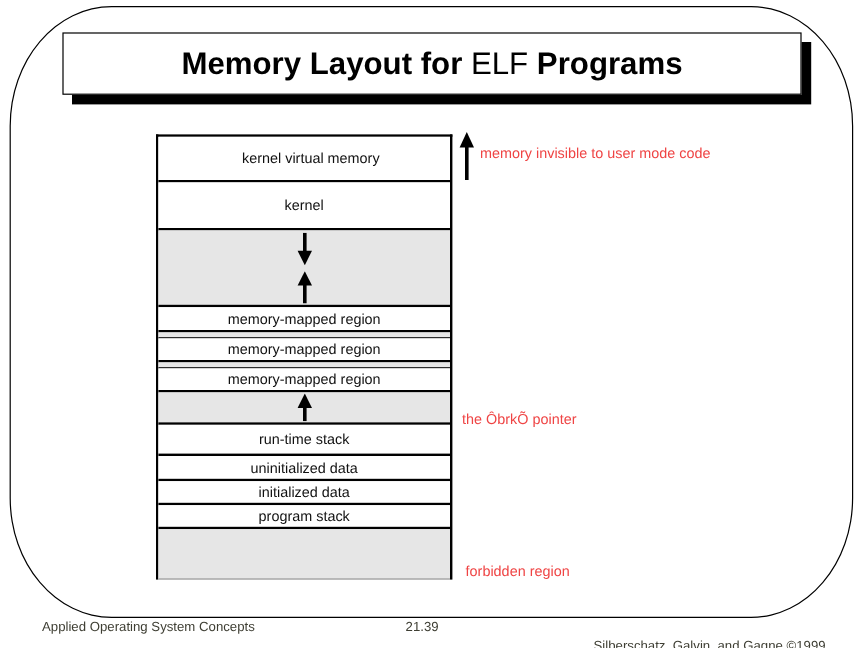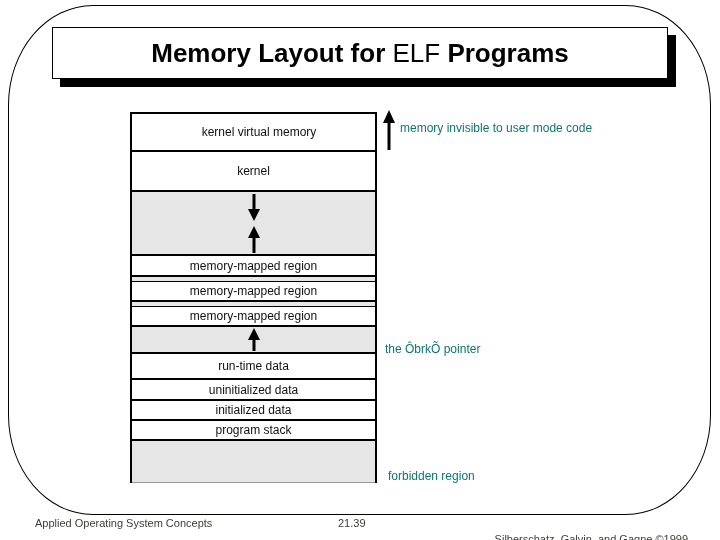--- a/index.html
+++ b/index.html
@@ -37,21 +37,21 @@
   .r-brk    { height:27px; }
   .r-runtime { height:26px; }
   .r-uninit { height:21px; }
   .r-init   { height:20px; }
   .r-prog   { height:20px; }
   .r-forbidden { height:42px; border-bottom:1px solid #999; }
 
   .arrow-svg { display:block; }
 
   
-  .side-note { position:absolute; font-size:12px; color:#0f766e; white-space:nowrap; }
+  .side-note { position:absolute; font-size:12px; color:#ef4444; white-space:nowrap; }
   .note-invisible { left:400px; top:121px; }
   .note-brk { left:385px; top:342px; }
   .note-forbidden { left:388px; top:469px; }
   .side-arrow { position:absolute; left:381px; top:110px; }
 
   
   .footer-item { position:absolute; top:517px; font-size:11px; color:#3e3e33;
                  white-space:nowrap; }
   .footer-left { left:35px; }
   .footer-center { left:338px; }
@@ -106,21 +106,21 @@
     </div>
 
     <div class="row gray r-brk">
       <svg class="arrow-svg" width="16" height="23" viewBox="0 0 16 23">
         <polygon points="8,0 2,12 14,12" fill="#000"></polygon>
         <line x1="8" y1="10" x2="8" y2="23" stroke="#000" stroke-width="3"></line>
       </svg>
     </div>
 
     <div class="row r-runtime">
-      <span>run-time data</span>
+      <span>run-time stack</span>
     </div>
 
     <div class="row r-uninit">
       <span>uninitialized data</span>
     </div>
 
     <div class="row r-init">
       <span>initialized data</span>
     </div>
 

